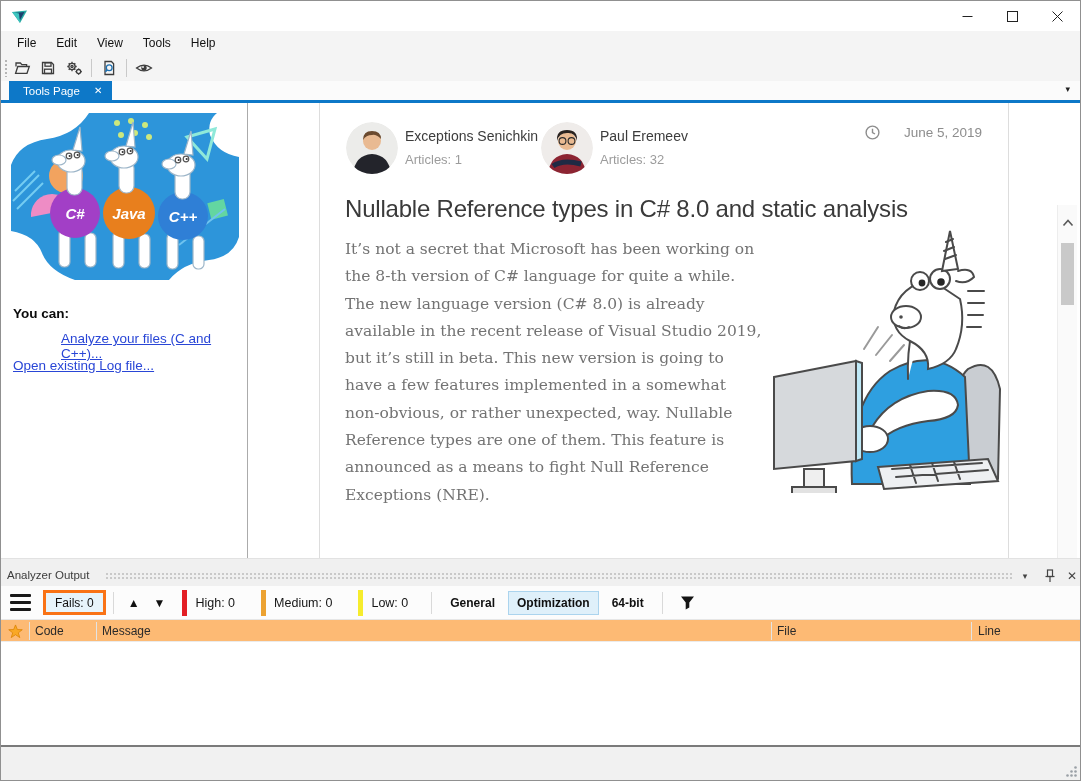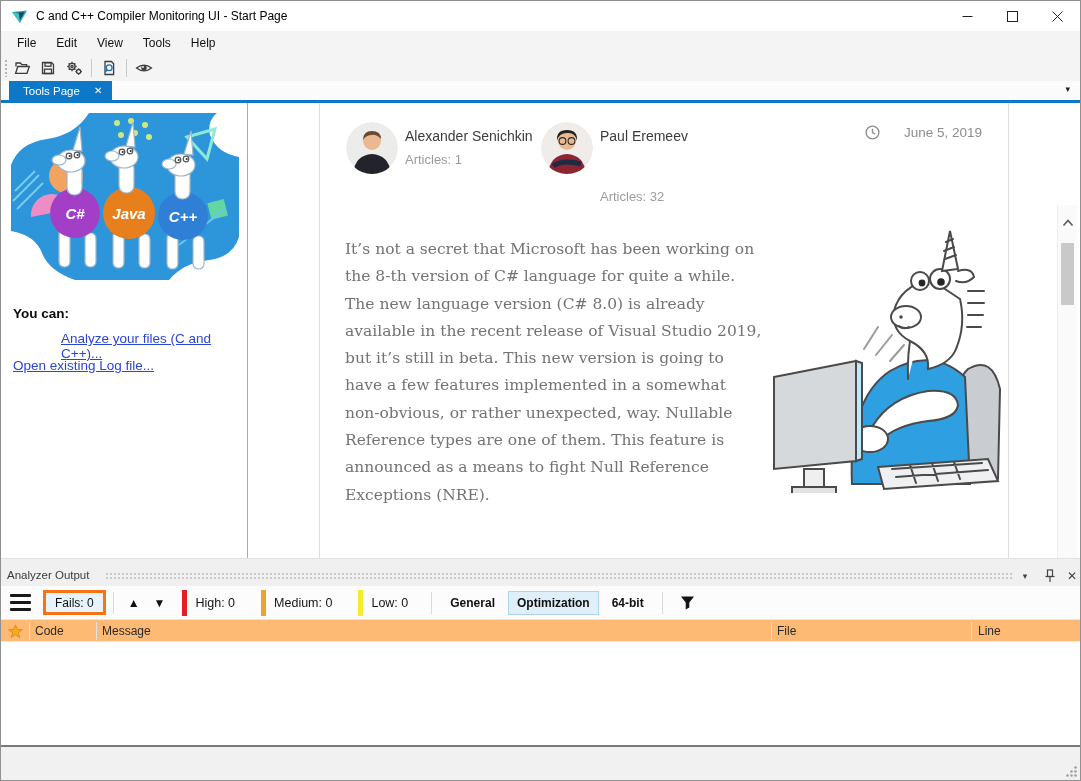--- a/index.html
+++ b/index.html
@@ -38,21 +38,21 @@
   .you-can { position:absolute; left:12px; top:203px; font-size:13.5px; font-weight:bold; color:#0a0a0a; }
   .side-link { position:absolute; left:12px; font-size:13.5px; color:#2946d6; text-decoration:underline; cursor:pointer; }
   .link1 { top:228px;margin-left:48px; } .link2 { top:255px; }
   .card { position:absolute; left:318px; top:0; width:690px; height:455px; background:#fff;
     border-left:1px solid #ddd; border-right:1px solid #ddd; }
   .avatar { position:absolute; width:52px; height:52px; border-radius:50%; overflow:hidden; top:19px; }
   .av1 { left:26px; } .av2 { left:221px; }
   .author-name { position:absolute; top:25px; font-size:14px; color:#3c3c3c; }
   .an1 { left:85px; } .an2 { left:280px; }
   .author-count { position:absolute; top:49px; font-size:13px; color:#9c9c9c; }
-  .ac1 { left:85px; } .ac2 { left:280px;margin-top:37px; }
+  .ac1 { left:85px; } .ac2 { left:280px; }
   .date-wrap { position:absolute; right:26px; top:22px; display:flex; align-items:flex-end; gap:24px; }
   .date-text { font-size:13.5px; color:#8d8d8d; }
   .art-title { position:absolute; left:25px; top:92px; width:640px; font-size:24px; color:#3a3a3a; letter-spacing:-0.2px; }
   .art-body { position:absolute; left:25px; top:133px; width:420px; font-family:"DejaVu Serif", serif;
     font-size:15.5px; line-height:27.3px; color:#737373; }
   .read-more { position:absolute; left:25px; top:425px; font-family:"DejaVu Serif", serif;
     font-size:14.5px; color:#337ca8; cursor:pointer;margin-top:28px; }
   .illustration { position:absolute; left:440px; top:126px; width:252px; height:264px; }
   
   .scrollbar { position:absolute; left:1056px; top:102px; width:20px; height:447px; background:#fafafa; border-left:1px solid #ededed; }
@@ -98,21 +98,20 @@
 <body>
 
 <div id="window">
 
   <div class="titlebar">
     <svg class="app-icon" viewBox="0 0 17 17">
       <polygon points="1,4 16,2.5 9,15" fill="#25a8a2"></polygon>
       <polygon points="3.5,5 13.5,4 9,12" fill="#1c3f6e"></polygon>
       <polygon points="1,4 8,5.5 9,15 5,9" fill="#3fc6c0"></polygon>
     </svg>
-    <span class="win-title">C and C++ Compiler Monitoring UI - Start Page</span>
     <div class="win-btns">
       <div class="win-btn">
         <svg width="11" height="11" viewBox="0 0 11 11">
             <line x1="0.5" y1="5.5" x2="10.5" y2="5.5" stroke="#222" stroke-width="1"></line>
           </svg>
       </div>
       <div class="win-btn">
         <svg width="11" height="11" viewBox="0 0 11 11">
             <rect x="0.5" y="0.5" width="10" height="10" fill="none" stroke="#222" stroke-width="1"></rect>
           </svg>
@@ -264,21 +263,21 @@
 
     <div class="card">
       <div class="avatar av1">
         <svg viewBox="0 0 52 52" width="52" height="52">
           <circle cx="26" cy="26" r="26" fill="#ececea"></circle>
           <circle cx="26" cy="19" r="9" fill="#e9ba92"></circle>
           <path d="M17,18 Q17,9 26,9 Q35,9 35,17 Q30,12 26,13 Q20,13 17,18 Z" fill="#6b4a2f"></path>
           <path d="M7,52 Q9,33 26,32 Q43,33 45,52 Z" fill="#23242b"></path>
         </svg>
       </div>
-      <span class="author-name an1">Alexander Senichkin</span>
+      <span class="author-name an1">Exceptions Senichkin</span>
       <span class="author-count ac1">Articles: 1</span>
 
       <div class="avatar av2">
         <svg viewBox="0 0 52 52" width="52" height="52">
           <circle cx="26" cy="26" r="26" fill="#efecea"></circle>
           <circle cx="26" cy="19" r="9" fill="#e9ba92"></circle>
           <path d="M16,19 Q15,8 26,8 Q37,8 36,19 Q34,10 26,11 Q18,11 16,19 Z" fill="#2a2320"></path>
           <circle cx="21.5" cy="19" r="3.4" fill="none" stroke="#2a2a2a" stroke-width="1.1"></circle>
           <circle cx="30.5" cy="19" r="3.4" fill="none" stroke="#2a2a2a" stroke-width="1.1"></circle>
           <path d="M7,52 Q9,33 26,32 Q43,33 45,52 Z" fill="#8c2432"></path>
@@ -289,20 +288,21 @@
       <span class="author-count ac2">Articles: 32</span>
 
       <div class="date-wrap">
         <svg width="15" height="15" viewBox="0 0 15 15">
           <circle cx="7.5" cy="7.5" r="6.4" fill="none" stroke="#8d8d8d" stroke-width="1.4"></circle>
           <path d="M7.5,3.8 V7.5 L10,9" fill="none" stroke="#8d8d8d" stroke-width="1.4"></path>
         </svg>
         <span class="date-text">June 5, 2019</span>
       </div>
 
+      <h1 class="art-title" style="font-weight:400;">Nullable Reference types in C# 8.0 and static analysis</h1>
       <p class="art-body">It’s not a secret that Microsoft has been working on the 8-th version of C# language for quite a while. The new language version (C# 8.0) is already available in the recent release of Visual Studio 2019, but it’s still in beta. This new version is going to have a few features implemented in a somewhat non-obvious, or rather unexpected, way. Nullable Reference types are one of them. This feature is announced as a means to fight Null Reference Exceptions (NRE).</p>
       <a class="read-more">Read more →</a>
 
       <svg class="illustration" viewBox="0 0 252 264">
         <g stroke="#4a4a4a" stroke-width="2" fill="none" stroke-linecap="round">
 
           <path d="M196,250 Q186,160 208,140 Q232,126 240,160 L238,250" fill="#c9cdd2"></path>
 
           <path d="M92,255 Q88,170 130,142 Q172,118 205,148 L210,255 Z" fill="#2e9fe0"></path>
 

